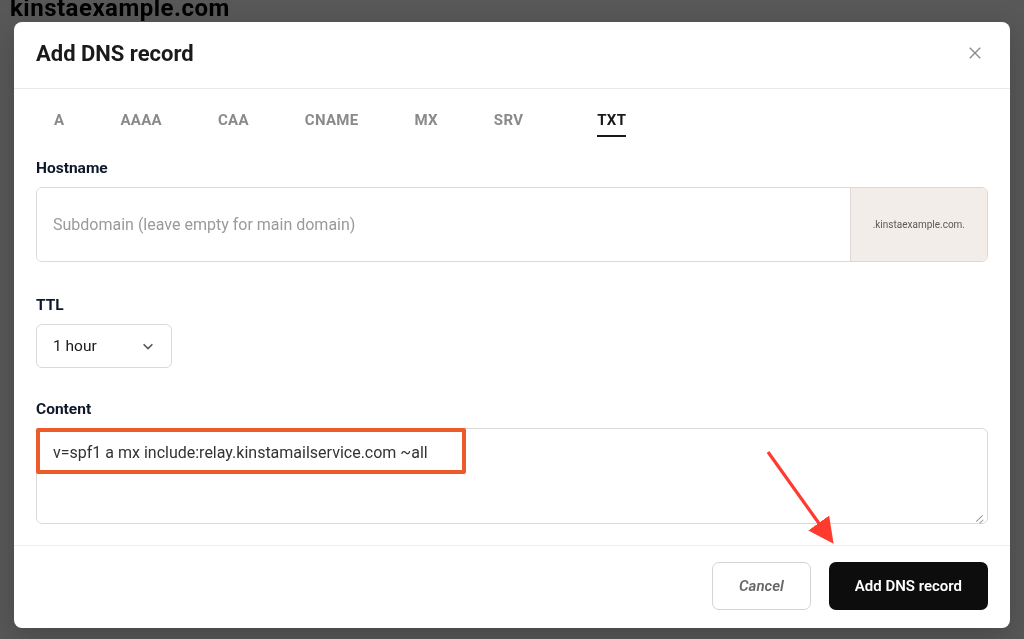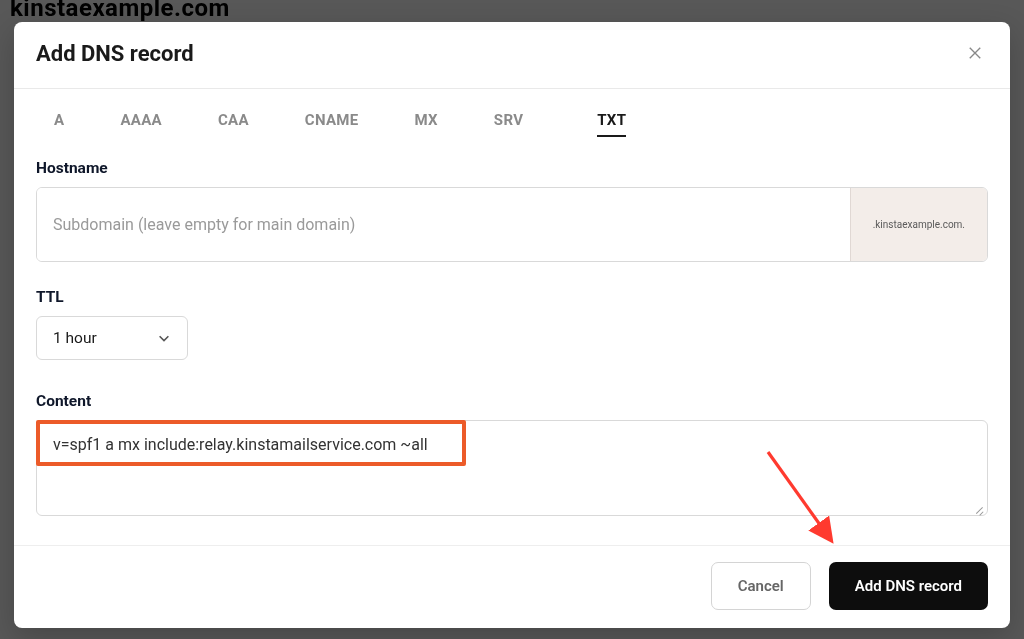--- a/index.html
+++ b/index.html
@@ -96,21 +96,21 @@
       font-size: 15.5px;
       font-weight: 700;
       color: #0f172a;
       margin-bottom: 10px;
     }
     .hostname-row {
       display: flex;
       border: 1px solid #d9d9d9;
       border-radius: 6px;
       overflow: hidden;
-      margin-bottom: 26px;
+      margin-bottom: 34px;
       gap: 16px;
     }
     .hostname-input {
       flex: 1;
       border: none;
       padding: 13px 16px;
       font-size: 16px;
       outline: none;
       color: #333;
     }
@@ -123,21 +123,21 @@
       color: #5a5a5a;
       display: flex;
       align-items: center;
     }
     .ttl-select {
       border: 1px solid #d9d9d9;
       border-radius: 6px;
       padding: 12px 16px;
       font-size: 15.5px;
       color: #1a1a1a;
-      width: 152px;
+      width: 136px;
       display: flex;
       align-items: center;
       justify-content: space-between;
       cursor: pointer;
       margin-bottom: 32px;
     }
     .ttl-select svg { width: 14px; height: 14px; color:#555; }
     .content-wrap {
       position: relative;
     }
@@ -193,20 +193,21 @@
       padding: 14px 26px;
       font-size: 15px;
       font-weight: 600;
       cursor: pointer;
       border: none;
     }
     .btn-secondary {
       background: #fff;
       border: 1px solid #d4d4d4;
       color: #666;
+      font-style: italic;
     }
     .btn-primary {
       background: #0d0d0d;
       color: #fff;
     }
     .arrow {
       position: absolute;
       right: 162px;
       bottom: 74px;
       pointer-events: none;

